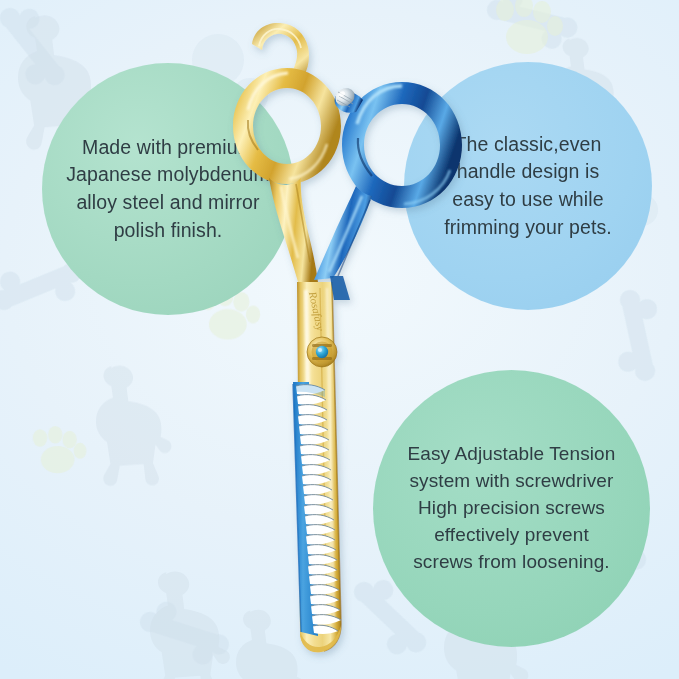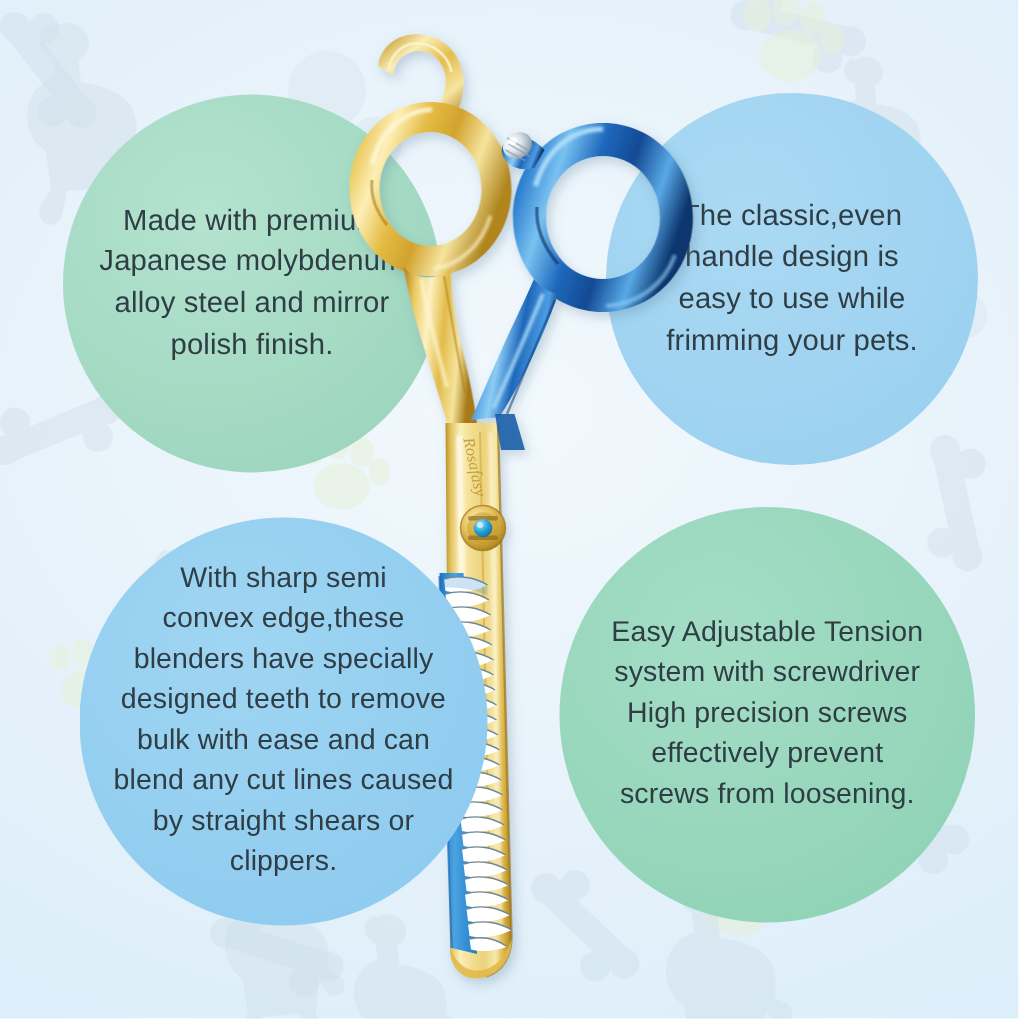--- a/index.html
+++ b/index.html
@@ -63,21 +63,21 @@
   #bubble-tr .txt { padding: 0 16px; }
 
   #bubble-bl {
     left: 53px; top: 345px; width: 272px; height: 272px;
     background: radial-gradient(circle at 38% 32%, #9fd5f2 0%, #93cef0 60%, #8ac9ee 100%);
     z-index: 6;
   }
   #bubble-bl .txt { padding: 0 6px; font-size: 19px; }
 
   #bubble-br {
-    left: 373px; top: 338px; width: 277px; height: 277px;
+    left: 373px; top: 370px; width: 277px; height: 277px;
     background: radial-gradient(circle at 38% 32%, #a4ddc6 0%, #96d6bb 60%, #8bd0b2 100%);
     z-index: 6;
     text-align: center;
   }
   #bubble-br .txt { padding: 0 8px; font-size: 19px; }
 
   
   #scissors {
     position: absolute;
     left: 0; top: 0;
@@ -436,30 +436,20 @@
 polish finish.</div>
   </div>
 
   <div class="bubble" id="bubble-tr">
     <div class="txt">The classic,even
 handle design is
 easy to use while
 frimming your pets.</div>
   </div>
 
-  <div class="bubble" id="bubble-bl">
-    <div class="txt">With sharp semi
-convex edge,these
-blenders have specially
-designed teeth to remove
-bulk with ease and can
-blend any cut lines caused
-by straight shears or
-clippers.</div>
-  </div>
 
   <div class="bubble" id="bubble-br">
     <div class="txt">Easy Adjustable Tension
 system with screwdriver
 High precision screws
 effectively prevent
 screws from loosening.</div>
   </div>
 
 </div>

